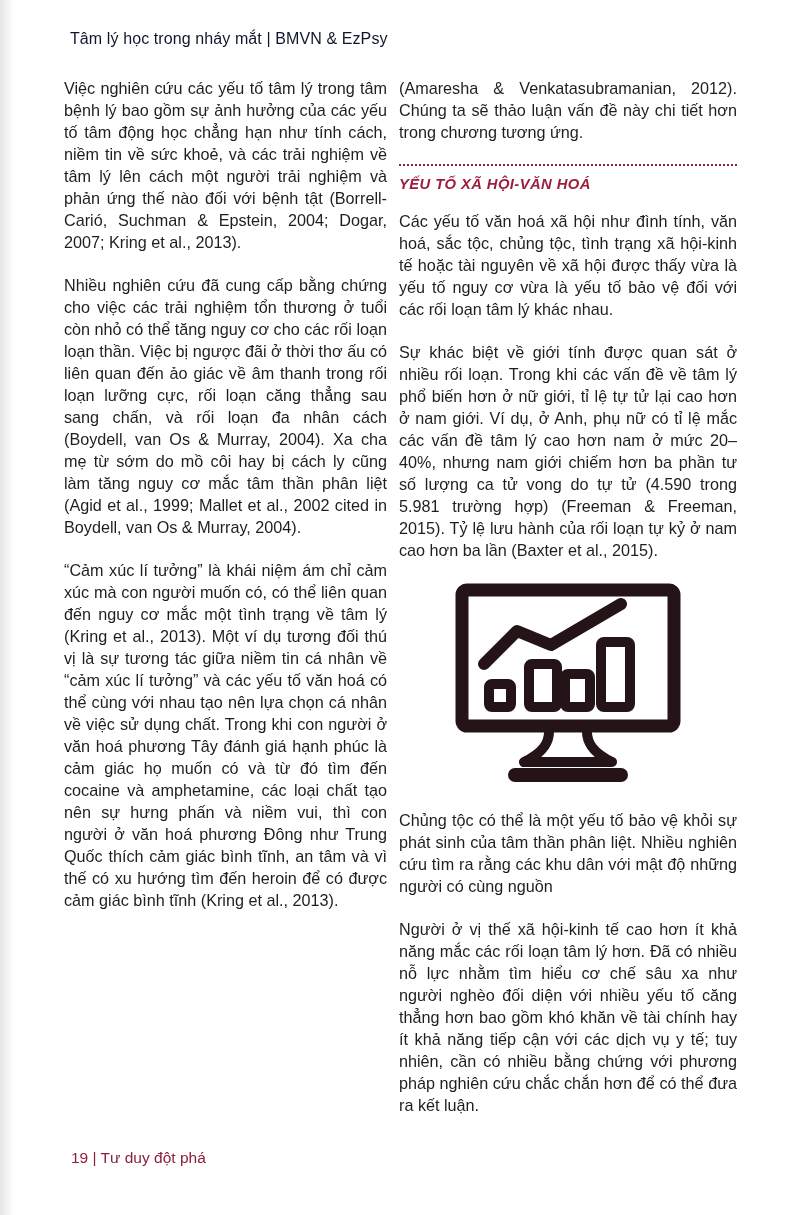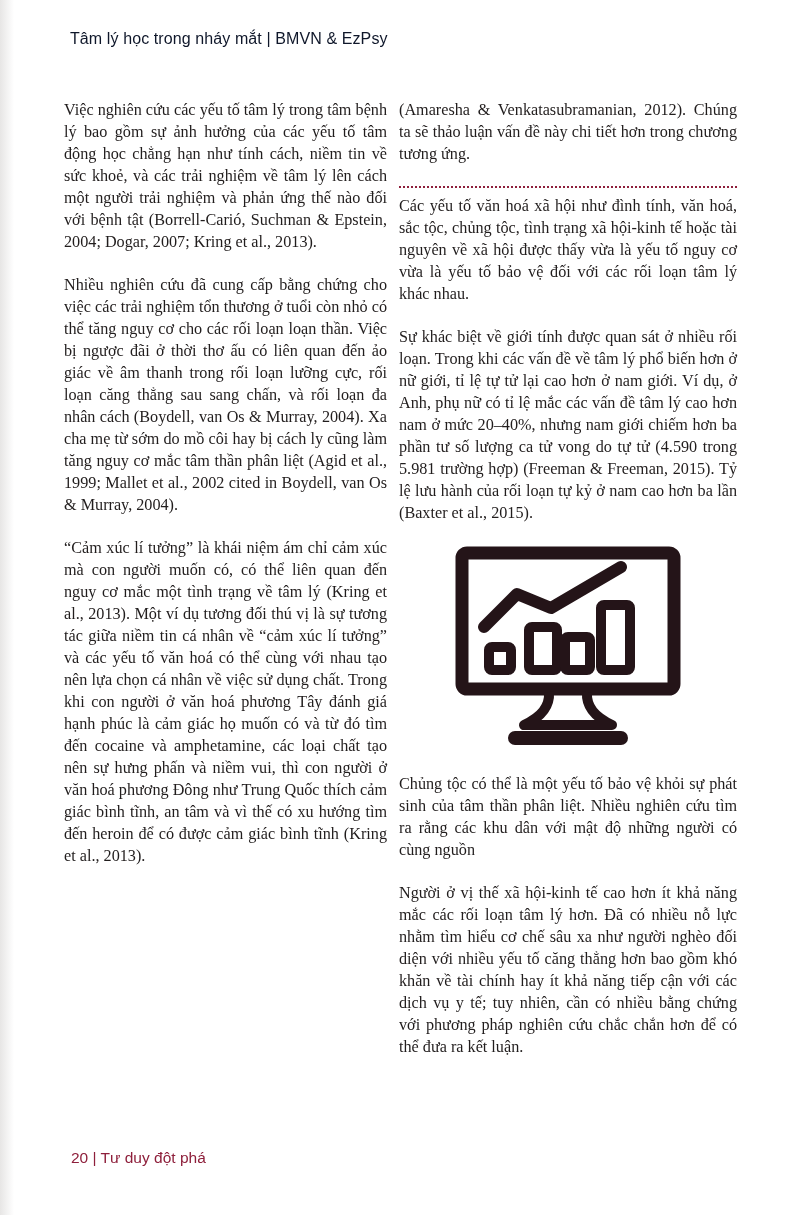--- a/index.html
+++ b/index.html
@@ -23,25 +23,24 @@
     position: absolute;
     left: 70px;
     top: 30px;
     font-size: 16px;
     font-weight: 500;
     letter-spacing: 0.1px;
     color: #0f172a;
   }
   .col {
     position: absolute;
-    top: 99px;
+    top: 77px;
     text-align: justify;
     font-size: 16.2px;
     line-height: 22px;
-    font-family: Liberation Serif, serif;
   }
   .col p { margin: 0 0 21px 0; }
   .col-left  { left: 64px;  width: 323px; }
   .col-right { left: 399px; width: 338px; }
 
   .section-rule {
     border: none;
     border-top: 2px dotted #8e1f3b;
     margin: 13px 0 7px 0;
   }
@@ -79,20 +78,21 @@
   <p>Việc nghiên cứu các yếu tố tâm lý trong tâm bệnh lý bao gồm sự ảnh hưởng của các yếu tố tâm động học chẳng hạn như tính cách, niềm tin về sức khoẻ, và các trải nghiệm về tâm lý lên cách một người trải nghiệm và phản ứng thế nào đối với bệnh tật (Borrell-Carió, Suchman &amp; Epstein, 2004; Dogar, 2007; Kring et al., 2013).</p>
   <p>Nhiều nghiên cứu đã cung cấp bằng chứng cho việc các trải nghiệm tổn thương ở tuổi còn nhỏ có thể tăng nguy cơ cho các rối loạn loạn thần. Việc bị ngược đãi ở thời thơ ấu có liên quan đến ảo giác về âm thanh trong rối loạn lưỡng cực, rối loạn căng thẳng sau sang chấn, và rối loạn đa nhân cách (Boydell, van Os &amp; Murray, 2004). Xa cha mẹ từ sớm do mồ côi hay bị cách ly cũng làm tăng nguy cơ mắc tâm thần phân liệt (Agid et al., 1999; Mallet et al., 2002 cited in Boydell, van Os &amp; Murray, 2004).</p>
   <p>“Cảm xúc lí tưởng” là khái niệm ám chỉ cảm xúc mà con người muốn có, có thể liên quan đến nguy cơ mắc một tình trạng về tâm lý (Kring et al., 2013). Một ví dụ tương đối thú vị là sự tương tác giữa niềm tin cá nhân về “cảm xúc lí tưởng” và các yếu tố văn hoá có thể cùng với nhau tạo nên lựa chọn cá nhân về việc sử dụng chất. Trong khi con người ở văn hoá phương Tây đánh giá hạnh phúc là cảm giác họ muốn có và từ đó tìm đến cocaine và amphetamine, các loại chất tạo nên sự hưng phấn và niềm vui, thì con người ở văn hoá phương Đông như Trung Quốc thích cảm giác bình tĩnh, an tâm và vì thế có xu hướng tìm đến heroin để có được cảm giác bình tĩnh (Kring et al., 2013).</p>
 </div>
 
 <div class="col col-right">
   <p>(Amaresha &amp; Venkatasubramanian, 2012). Chúng ta sẽ thảo luận vấn đề này chi tiết hơn trong chương tương ứng.</p>
 
   <hr class="section-rule">
 
+  <h2 class="section-heading">YẾU TỐ XÃ HỘI-VĂN HOÁ</h2>
 
   <p>Các yếu tố văn hoá xã hội như đình tính, văn hoá, sắc tộc, chủng tộc, tình trạng xã hội-kinh tế hoặc tài nguyên về xã hội được thấy vừa là yếu tố nguy cơ vừa là yếu tố bảo vệ đối với các rối loạn tâm lý khác nhau.</p>
   <p>Sự khác biệt về giới tính được quan sát ở nhiều rối loạn. Trong khi các vấn đề về tâm lý phổ biến hơn ở nữ giới, tỉ lệ tự tử lại cao hơn ở nam giới. Ví dụ, ở Anh, phụ nữ có tỉ lệ mắc các vấn đề tâm lý cao hơn nam ở mức 20–40%, nhưng nam giới chiếm hơn ba phần tư số lượng ca tử vong do tự tử (4.590 trong 5.981 trường hợp) (Freeman &amp; Freeman, 2015). Tỷ lệ lưu hành của rối loạn tự kỷ ở nam cao hơn ba lần (Baxter et al., 2015).</p>
 
   <div class="figure">
     <svg width="234" height="206" viewBox="0 0 234 206" aria-hidden="true">
       <g fill="none" stroke="#241418">
 
         <rect x="11" y="8" width="212" height="136" rx="5" stroke-width="13"></rect>
 
@@ -109,13 +109,13 @@
 
         <line x1="64" y1="193" x2="170" y2="193" stroke-width="14" stroke-linecap="round"></line>
       </g>
     </svg>
   </div>
 
   <p>Chủng tộc có thể là một yếu tố bảo vệ khỏi sự phát sinh của tâm thần phân liệt. Nhiều nghiên cứu tìm ra rằng các khu dân với mật độ những người có cùng nguồn</p>
   <p>Người ở vị thế xã hội-kinh tế cao hơn ít khả năng mắc các rối loạn tâm lý hơn. Đã có nhiều nỗ lực nhằm tìm hiểu cơ chế sâu xa như người nghèo đối diện với nhiều yếu tố căng thẳng hơn bao gồm khó khăn về tài chính hay ít khả năng tiếp cận với các dịch vụ y tế; tuy nhiên, cần có nhiều bằng chứng với phương pháp nghiên cứu chắc chắn hơn để có thể đưa ra kết luận.</p>
 </div>
 
-<div class="running-footer">20 | Tư duy đột phá</div>
+<div class="running-footer">19 | Tư duy đột phá</div>
 
 </body></html>

